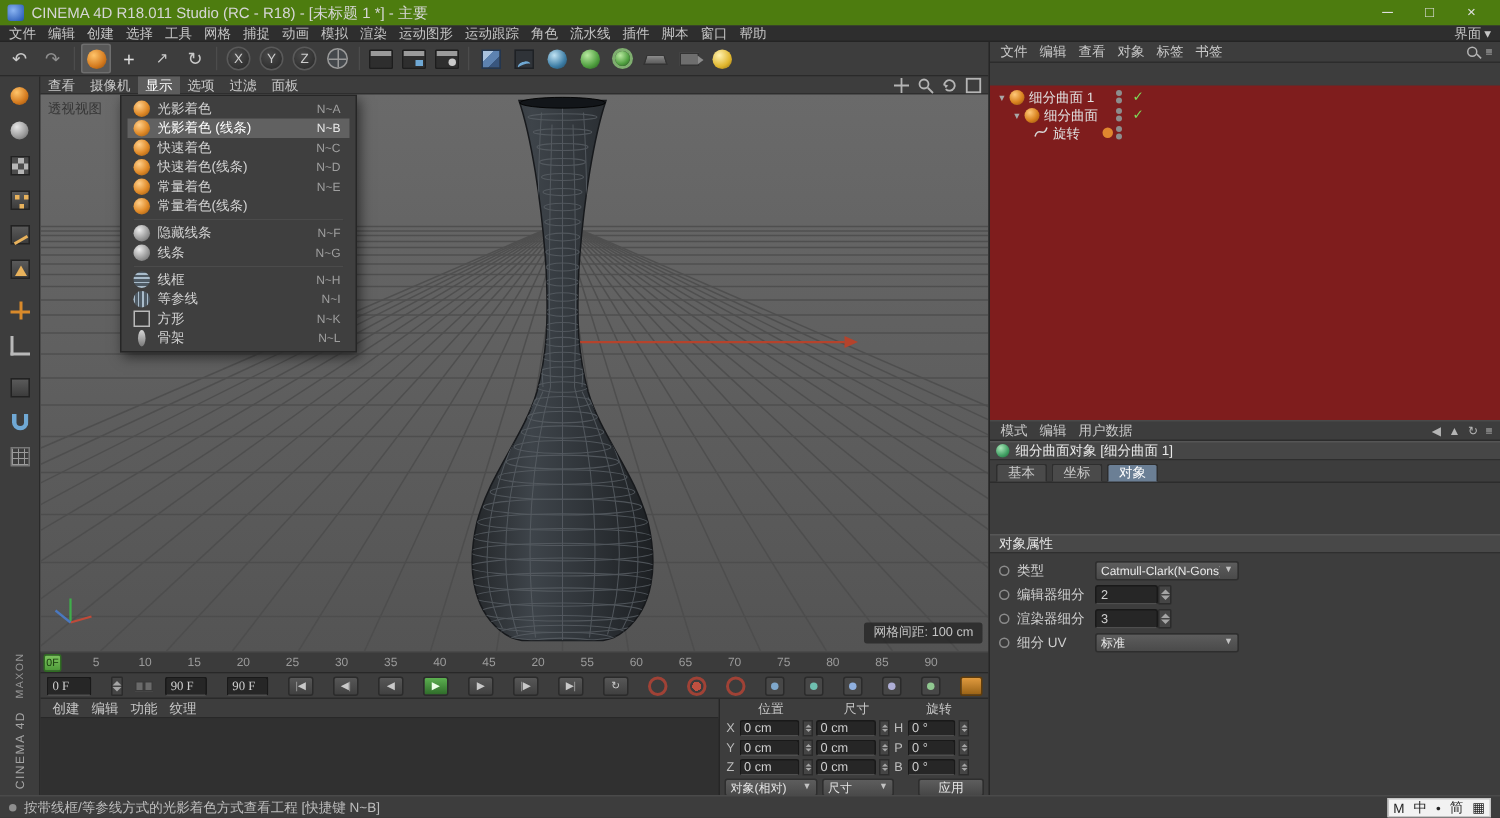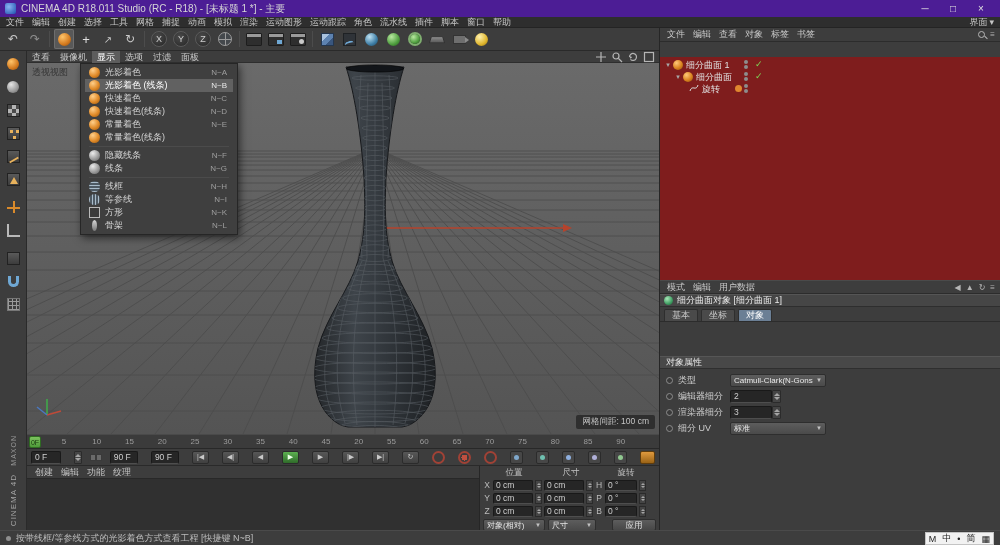--- a/index.html
+++ b/index.html
@@ -2,21 +2,21 @@
 <html><head>
 <meta charset="utf-8">
 <style>
   * { margin:0; padding:0; box-sizing:border-box; }
   html,body { width:1000px; height:545px; overflow:hidden; }
   body { font-family:"Liberation Sans","DejaVu Sans",sans-serif; background:#3a3a3a; color:#c8c8c8; }
   #app { position:relative; width:1000px; height:545px; background:#3a3a3a; }
   .abs { position:absolute; }
 
   
-  #titlebar { left:0; top:0; width:1000px; height:17px; background:#4c1d95; display:flex; align-items:center; gap:5px; padding:0 5px; font-size:10px; color:#d6d6d6; }
+  #titlebar { left:0; top:0; width:1000px; height:17px; background:#4d7c0f; display:flex; align-items:center; gap:5px; padding:0 5px; font-size:10px; color:#d6d6d6; }
   .app-icon { width:11px; height:11px; border-radius:2px; background:radial-gradient(circle at 35% 35%, #8ab4f2, #1c4fae); flex:none; }
   .win-btns { margin-left:auto; display:flex; }
   .wbtn { width:28px; height:17px; display:flex; align-items:center; justify-content:center; font-size:10px; color:#e0e0e0; }
 
   
   #menubar { left:0; top:17px; width:1000px; height:11px; background:#2e2e2e; border-bottom:1px solid #242424; display:flex; align-items:center; font-size:9px; color:#c6c6c6; padding-left:2px; }
   .mi { padding:0 4px; white-space:nowrap; }
   #layout-switch { margin-left:auto; display:flex; align-items:center; gap:2px; padding-right:6px; }
 
   
@@ -87,21 +87,21 @@
   .ic-wire   { background:repeating-linear-gradient(0deg, #a9bccb 0 1px, #4e5a64 1px 3px); }
   .ic-iso    { background:repeating-linear-gradient(90deg, #a9bccb 0 1px, #4e5a64 1px 3px); }
   .ic-box    { border-radius:0; background:#3a3a3a; border:1px solid #b9b9b9; }
   .ic-skel   { background:linear-gradient(180deg,#d6d6d6,#787878); width:5px; margin:0 3px; }
 
   
   #ruler { left:27px; top:434px; width:632px; height:15px; background:#3b3b3b; border-top:1px solid #4a4a4a; border-bottom:1px solid #282828; }
   #playhead { position:absolute; left:2px; top:1px; width:12px; height:12px; background:linear-gradient(#7cc35e,#4e9a39); border:1px solid #2f6b22; border-radius:2px; font-size:7px; color:#17360e; display:flex; align-items:center; justify-content:center; }
   #ticks { position:absolute; left:26px; top:2px; width:579px; display:flex; justify-content:space-between; font-size:8px; color:#9b9b9b; }
   .tick { width:22px; text-align:center; flex:none; }
-  #transport { left:27px; top:449px; width:632px; height:17px; background:#3d3d3d; border-bottom:1px solid #2a2a2a; display:flex; align-items:center; gap:13px; padding:0 4px; }
+  #transport { left:27px; top:449px; width:632px; height:17px; background:#3d3d3d; border-bottom:1px solid #2a2a2a; display:flex; align-items:center; gap:13px; padding:0 4px;font-family:Liberation Serif, serif; }
   .nfield { height:13px; background:#262626; border:1px solid #191919; border-bottom-color:#4e4e4e; color:#cfcfcf; font-size:8.5px; display:flex; align-items:center; padding:0 3px; border-radius:2px; white-space:nowrap; }
   .stp { width:9px; height:13px; display:flex; flex-direction:column; align-items:center; justify-content:center; gap:1px; background:#454545; border:1px solid #2b2b2b; border-radius:1px; }
   .stp i { width:0; height:0; border-left:3px solid transparent; border-right:3px solid transparent; display:block; }
   .stp .up { border-bottom:3px solid #a5a5a5; }
   .stp .dn { border-top:3px solid #a5a5a5; }
   #track { flex:1; height:7px; background:#2c2c2c; border:1px solid #222; border-radius:3px; position:relative; }
   #track .hnd { position:absolute; top:-1px; width:6px; height:7px; background:#6a6a6a; border:1px solid #3a3a3a; }
   .pbtn { width:17px; height:13px; background:linear-gradient(#575757,#404040); border:1px solid #2b2b2b; border-radius:2px; font-size:7px; color:#c9c9c9; display:flex; align-items:center; justify-content:center; white-space:nowrap; flex:none; }
   .pbtn.play { background:linear-gradient(#5cb050,#2f6b2a); color:#ecffe8; }
   .rbtn { width:13px; height:13px; border-radius:50%; border:2px solid #a04236; background:#3c3c3c; flex:none; }

